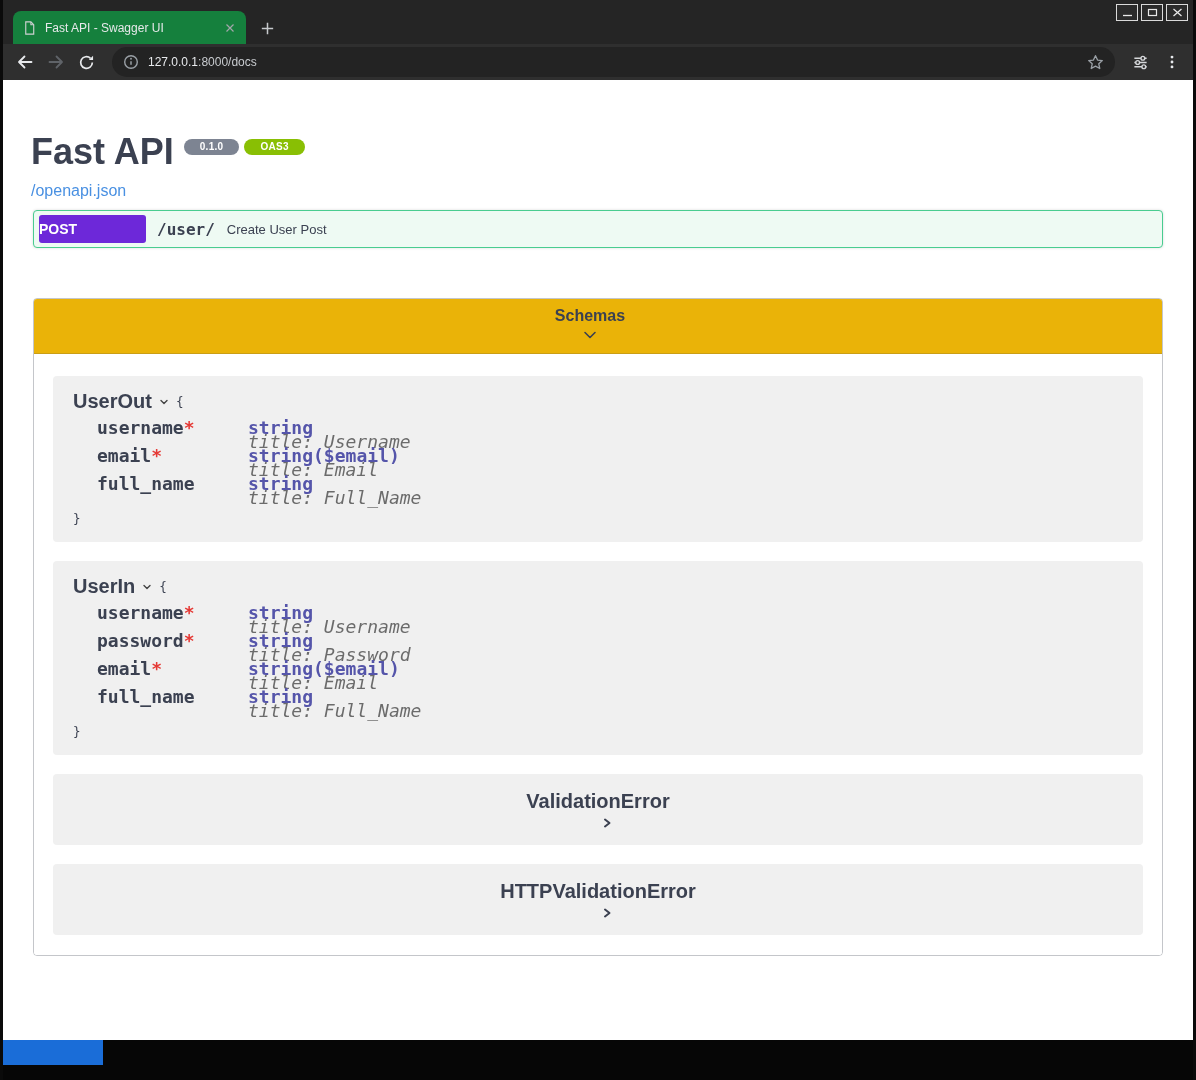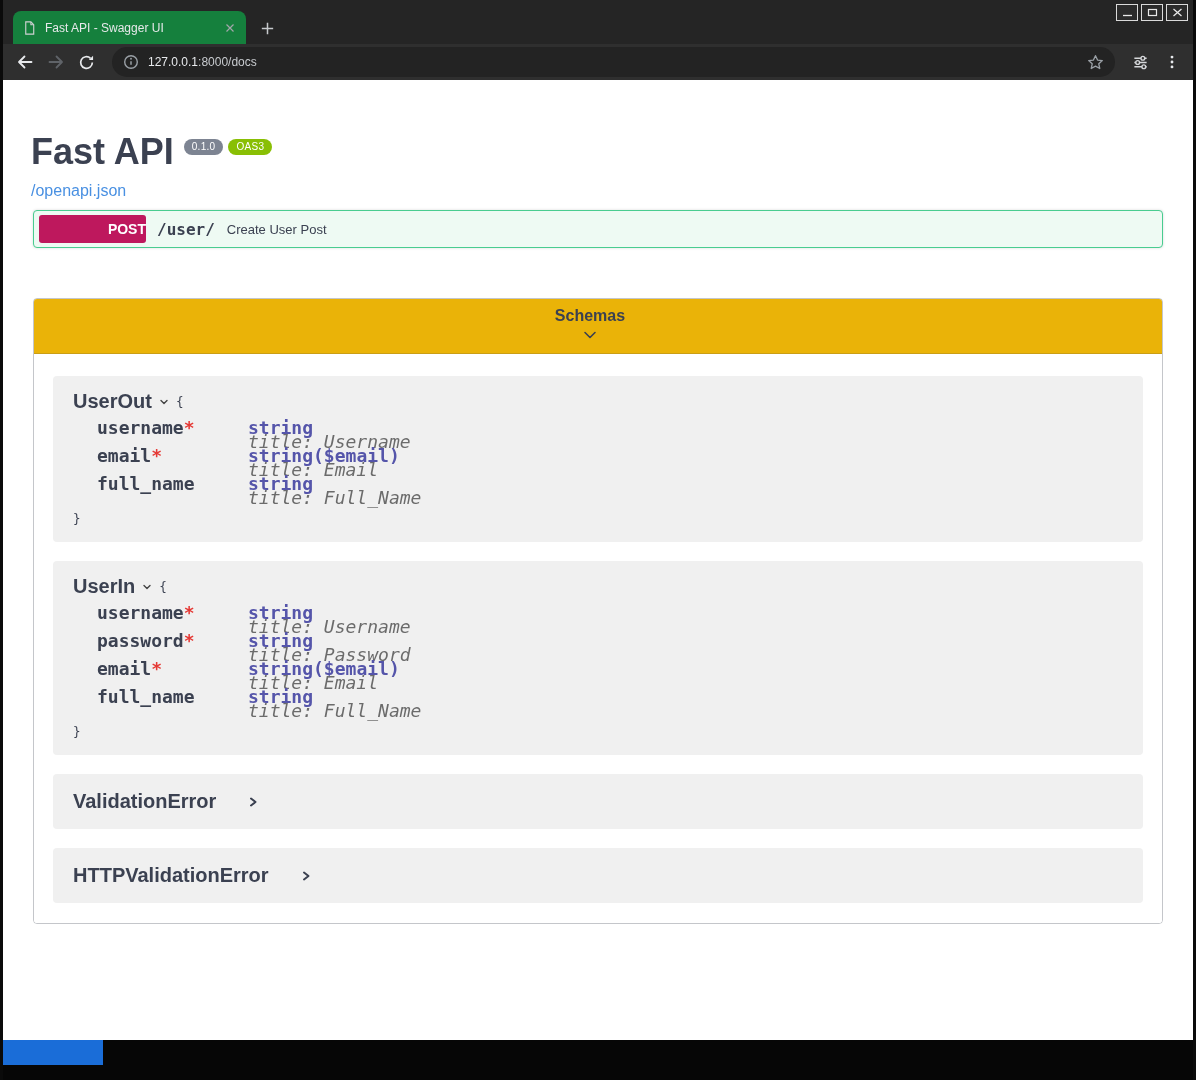--- a/index.html
+++ b/index.html
@@ -65,22 +65,22 @@
   
   .page {
     height: 960px; background: #fff; padding-top: 54px; overflow: hidden;
   }
   .info { margin: 0 28px; }
   .api-title {
     margin: 0; font-size: 36px; font-weight: 700; color: #3b4151; line-height: 1;
   }
   .badge {
     display: inline-block; position: relative; top: -14px;
-    font-size: 10px; font-weight: 400; color: #fff;
-    padding: 3px 8px; border-radius: 10px; letter-spacing: .3px;
+    font-size: 10px; font-weight: 700; color: #fff;
+    padding: 3px 16px; border-radius: 10px; letter-spacing: .3px;
   }
   .badge-ver { background: #7d8492; margin-left: 10px; }
   .badge-oas { background: #89bf04; margin-left: 5px; }
   .spec-link {
     display: inline-block; margin-top: 12px;
     font-size: 16px; color: #4990e2; text-decoration: none; cursor: pointer;
   }
 
   .tag-header {
     margin: 52px 30px 0; padding: 0 26px 10px 8px;
@@ -89,22 +89,22 @@
   }
   .tag-name { margin: 0; font-size: 24px; font-weight: 700; color: #3b4151; }
 
   .opblock {
     margin: 10px 30px 0; padding: 4px 5px;
     background: #eefaf3; border: 1px solid #49cc90; border-radius: 4px;
     box-shadow: 0 0 3px rgba(0,0,0,.15);
     display: flex; align-items: center; cursor: pointer;
   }
   .method {
-    width: 107px; padding: 6px 0; text-align: right;
-    background: #be185d; color: #fff; font-size: 14px; font-weight: 700;
+    width: 107px; padding: 6px 0; text-align: left;
+    background: #6d28d9; color: #fff; font-size: 14px; font-weight: 700;
     border-radius: 3px;
   }
   .op-path {
     margin-left: 11px; font-family: "DejaVu Sans Mono", monospace;
     font-size: 16px; font-weight: 700; color: #3b4151;
   }
   .op-summary { margin-left: 12px; font-size: 13px; color: #3b4151; }
 
   
   .models {
@@ -133,21 +133,21 @@
     padding-left: 24px; min-height: 28px;
     font-family: "DejaVu Sans Mono", monospace; font-size: 18px; line-height: 14px;
     color: #3b4151;
   }
   .prop-name { font-weight: 700; }
   .star { color: #e53935; font-weight: 700; }
   .prop-type-line { color: #5555aa; font-weight: 700; }
   .prop-title { font-style: italic; color: #6b6b6b; }
   .brace-close { margin-top: 6px; }
   .collapsed-box { padding: 16px 20px; }
-  .collapsed-box .model-head { gap: 13px; }
+  .collapsed-box .model-head { gap: 4px; flex-direction: column; }
   .collapsed-box .arrow { margin-left: 18px; display: flex; }
 
   
   .bottom-bar { height: 40px; background: #060606; position: relative; }
   .blue-chip {
     position: absolute; left: 0; top: 0; width: 100px; height: 25px;
     background: #1a6dd8;
   }
 
   svg { display: block; }

